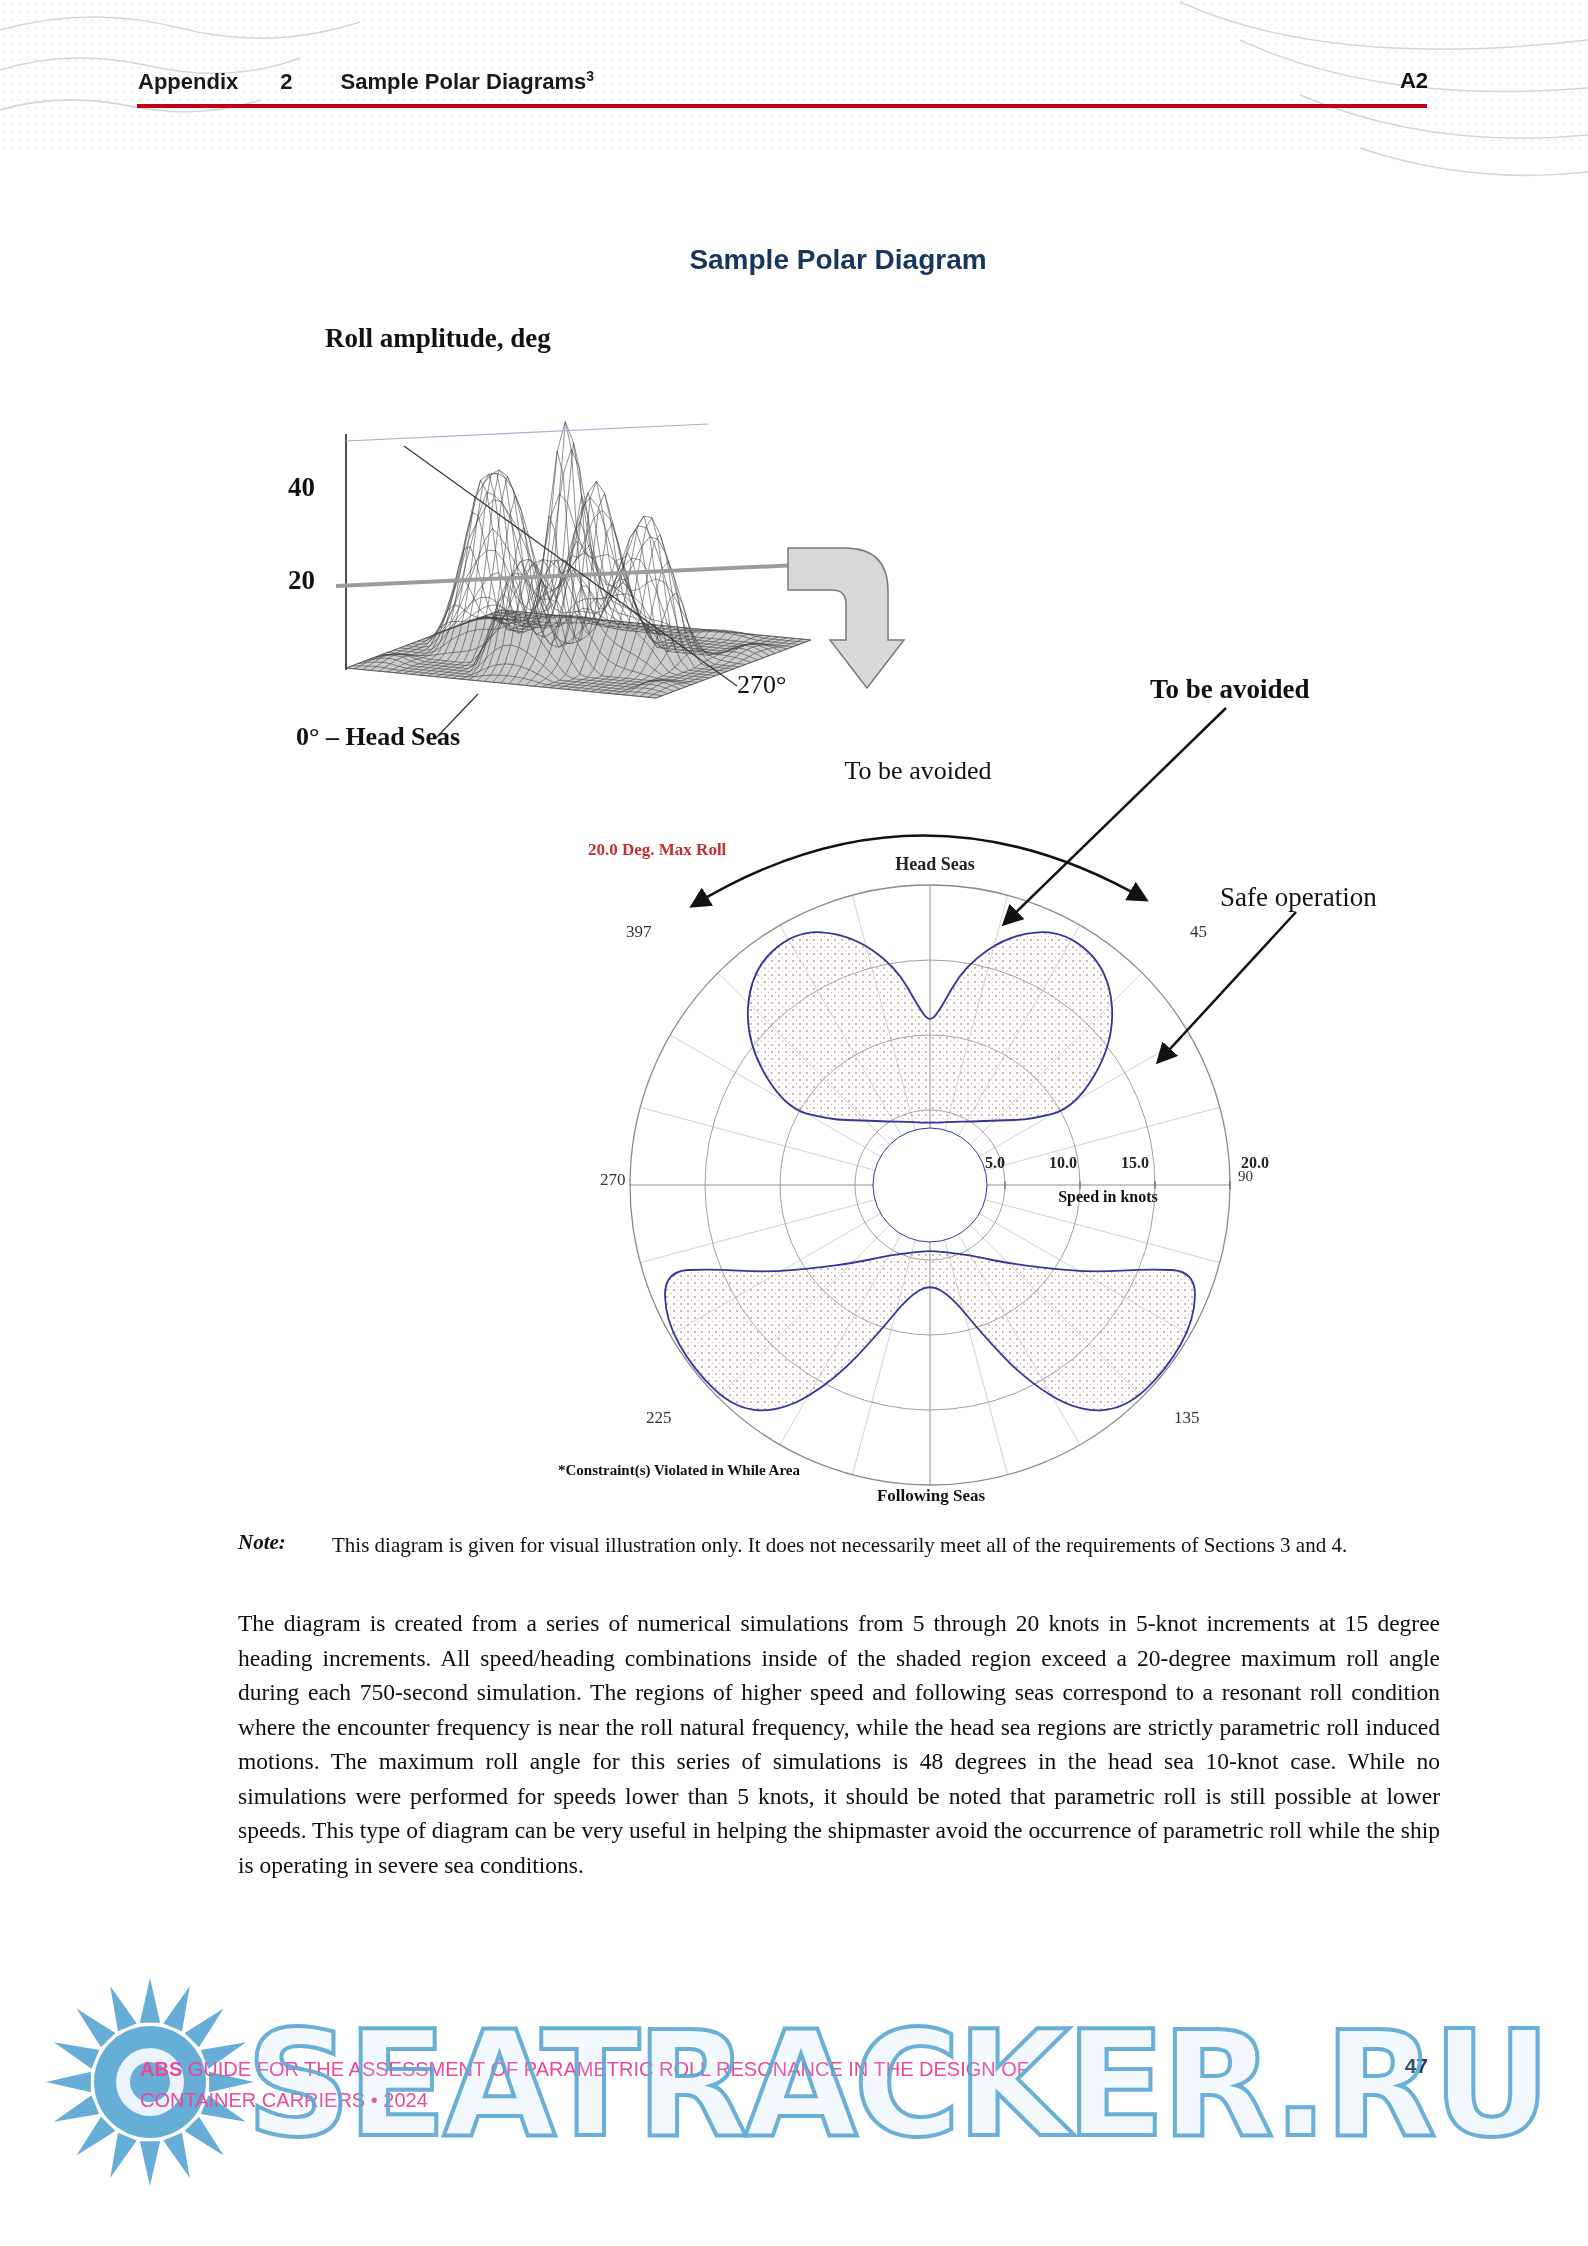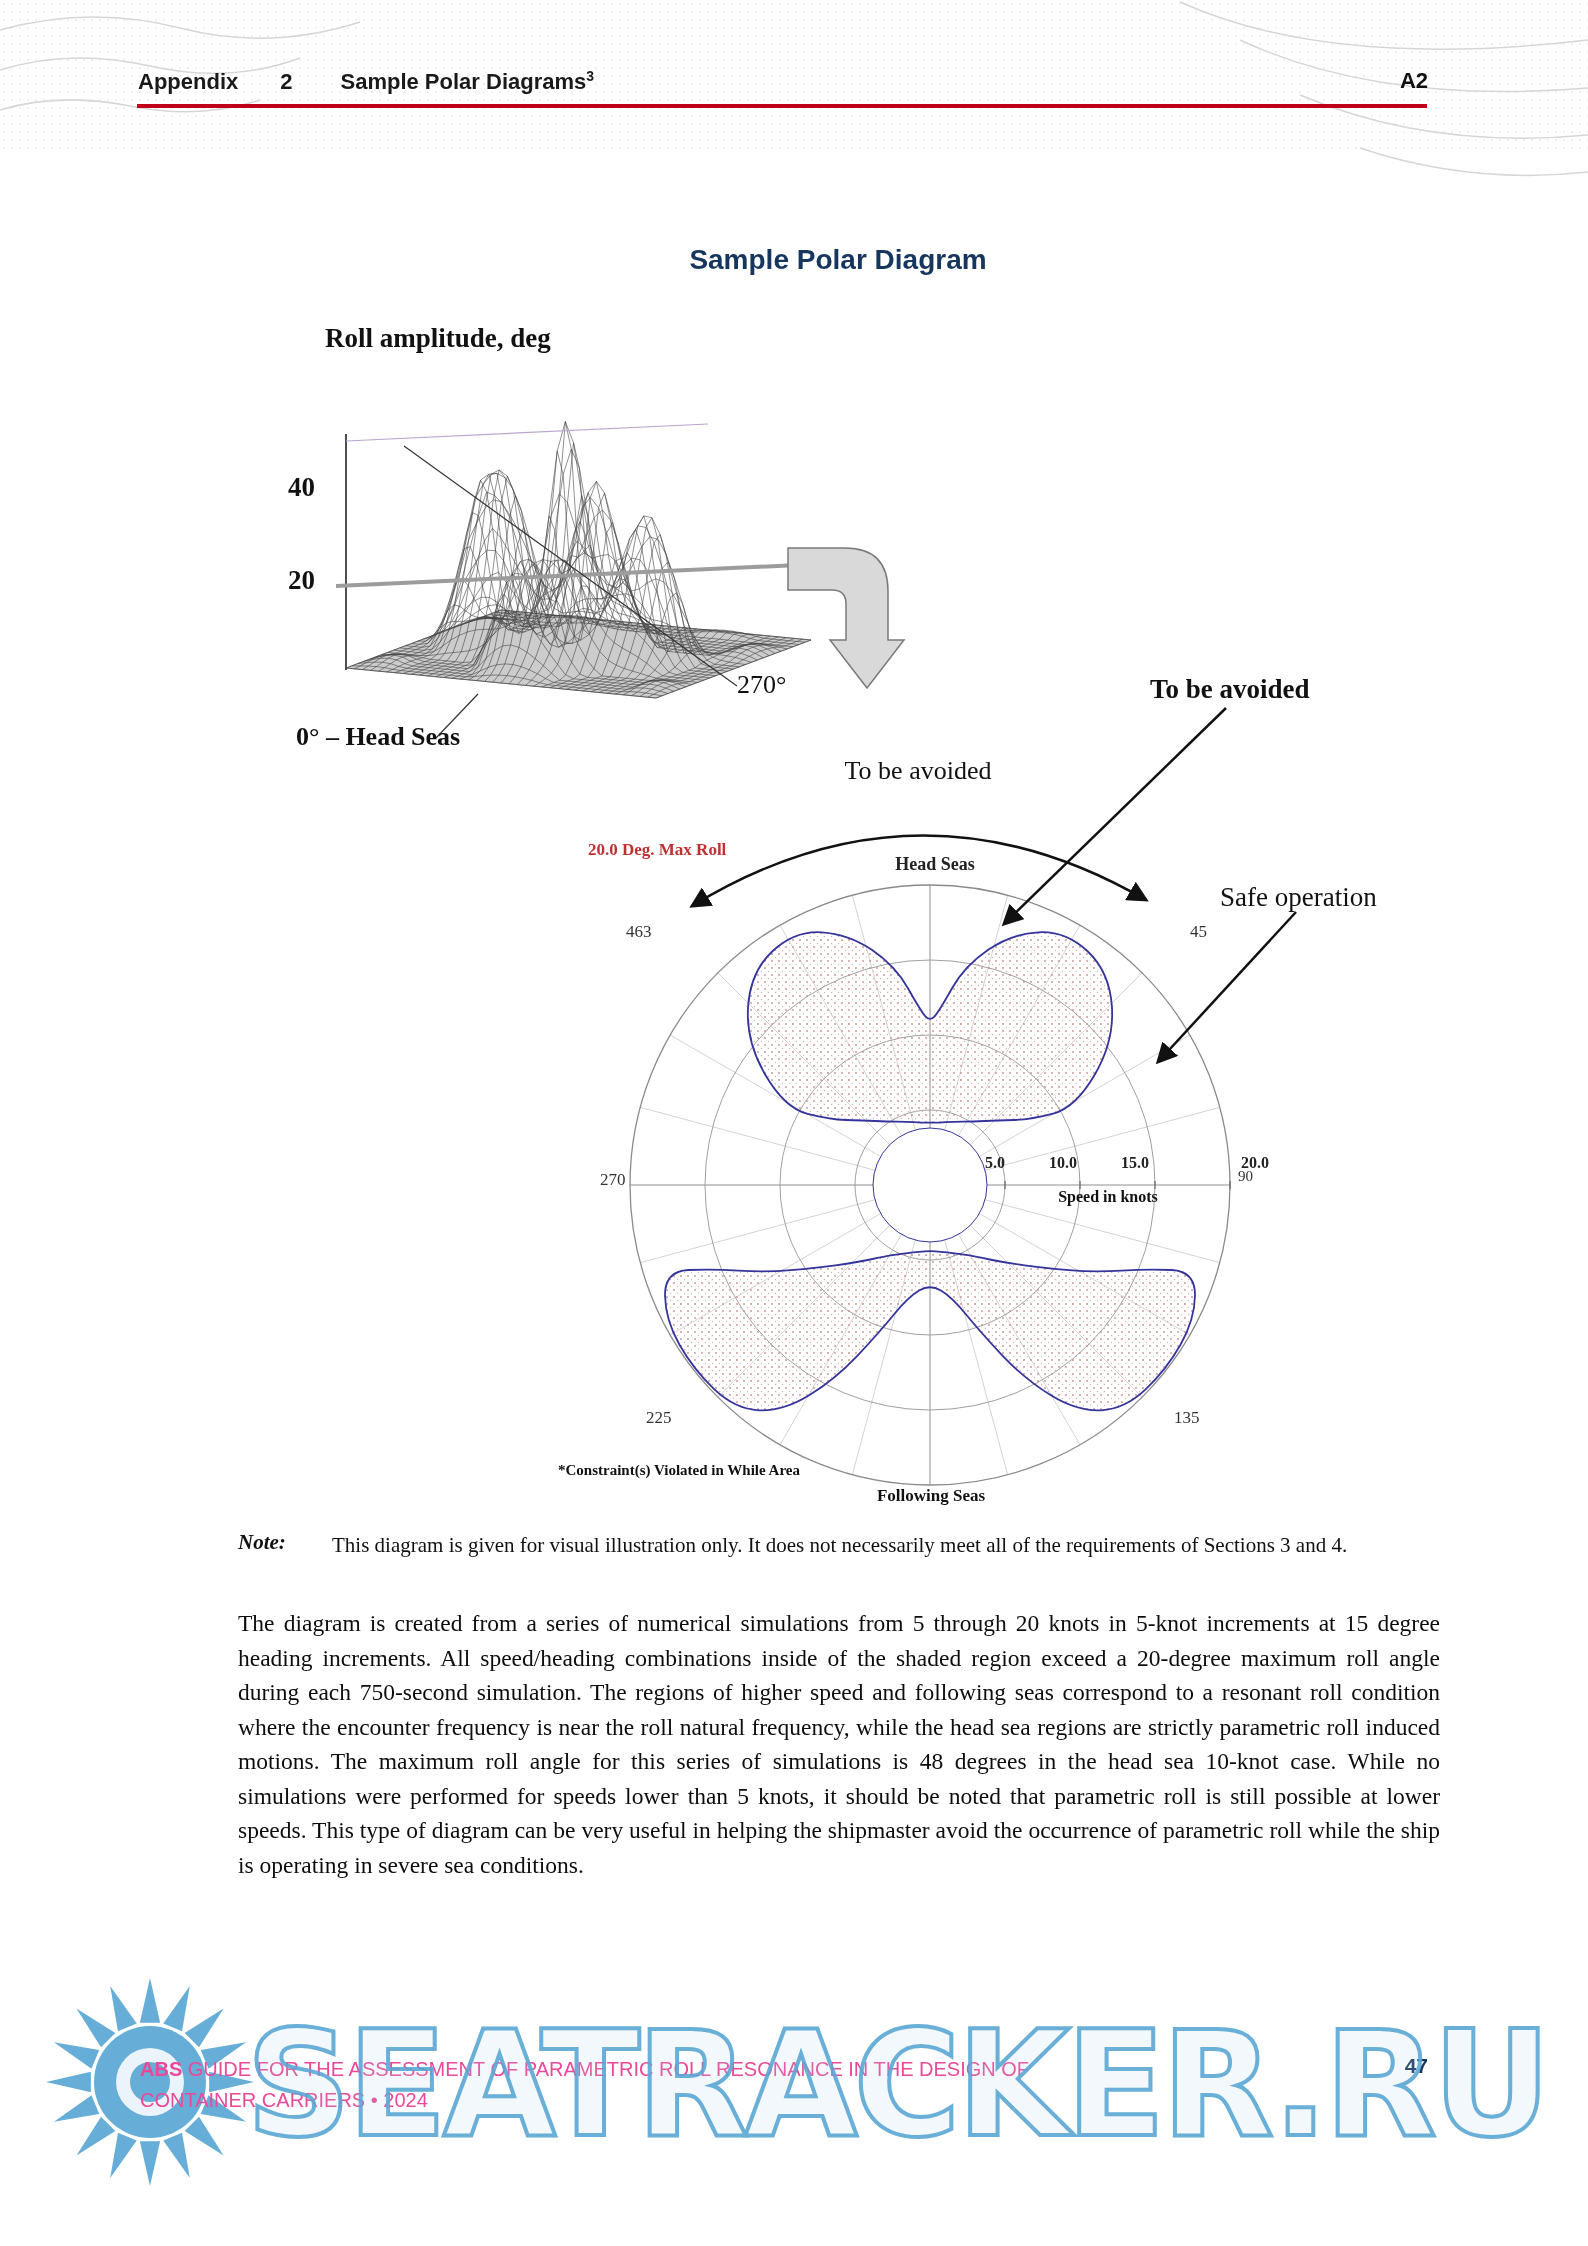--- a/index.html
+++ b/index.html
@@ -261,21 +261,21 @@
   <div class="txt lbl-20">20</div>
   <div class="txt lbl-270">270°</div>
   <div class="txt lbl-origin">0° – Head Seas</div>
 
   <div class="txt lbl-avoid-arc">To be avoided</div>
   <div class="txt lbl-avoid-right">To be avoided</div>
   <div class="txt lbl-safe"><span>Safe </span><b>operation</b></div>
   <div class="txt lbl-maxroll">20.0 Deg. Max Roll</div>
 
   <div class="txt lbl-headseas">Head Seas</div>
-  <div class="txt ang ang315">463</div>
+  <div class="txt ang ang315">397</div>
   <div class="txt ang ang45">45</div>
   <div class="txt ang ang270">270</div>
   <div class="txt ang ang90">90</div>
   <div class="txt ang ang225">225</div>
   <div class="txt ang ang135">135</div>
   <div class="txt spd spd0">5.0</div>
   <div class="txt spd spd1">10.0</div>
   <div class="txt spd spd2">15.0</div>
   <div class="txt spd spd3">20.0</div>
   <div class="txt lbl-speedaxis">Speed in knots</div>

